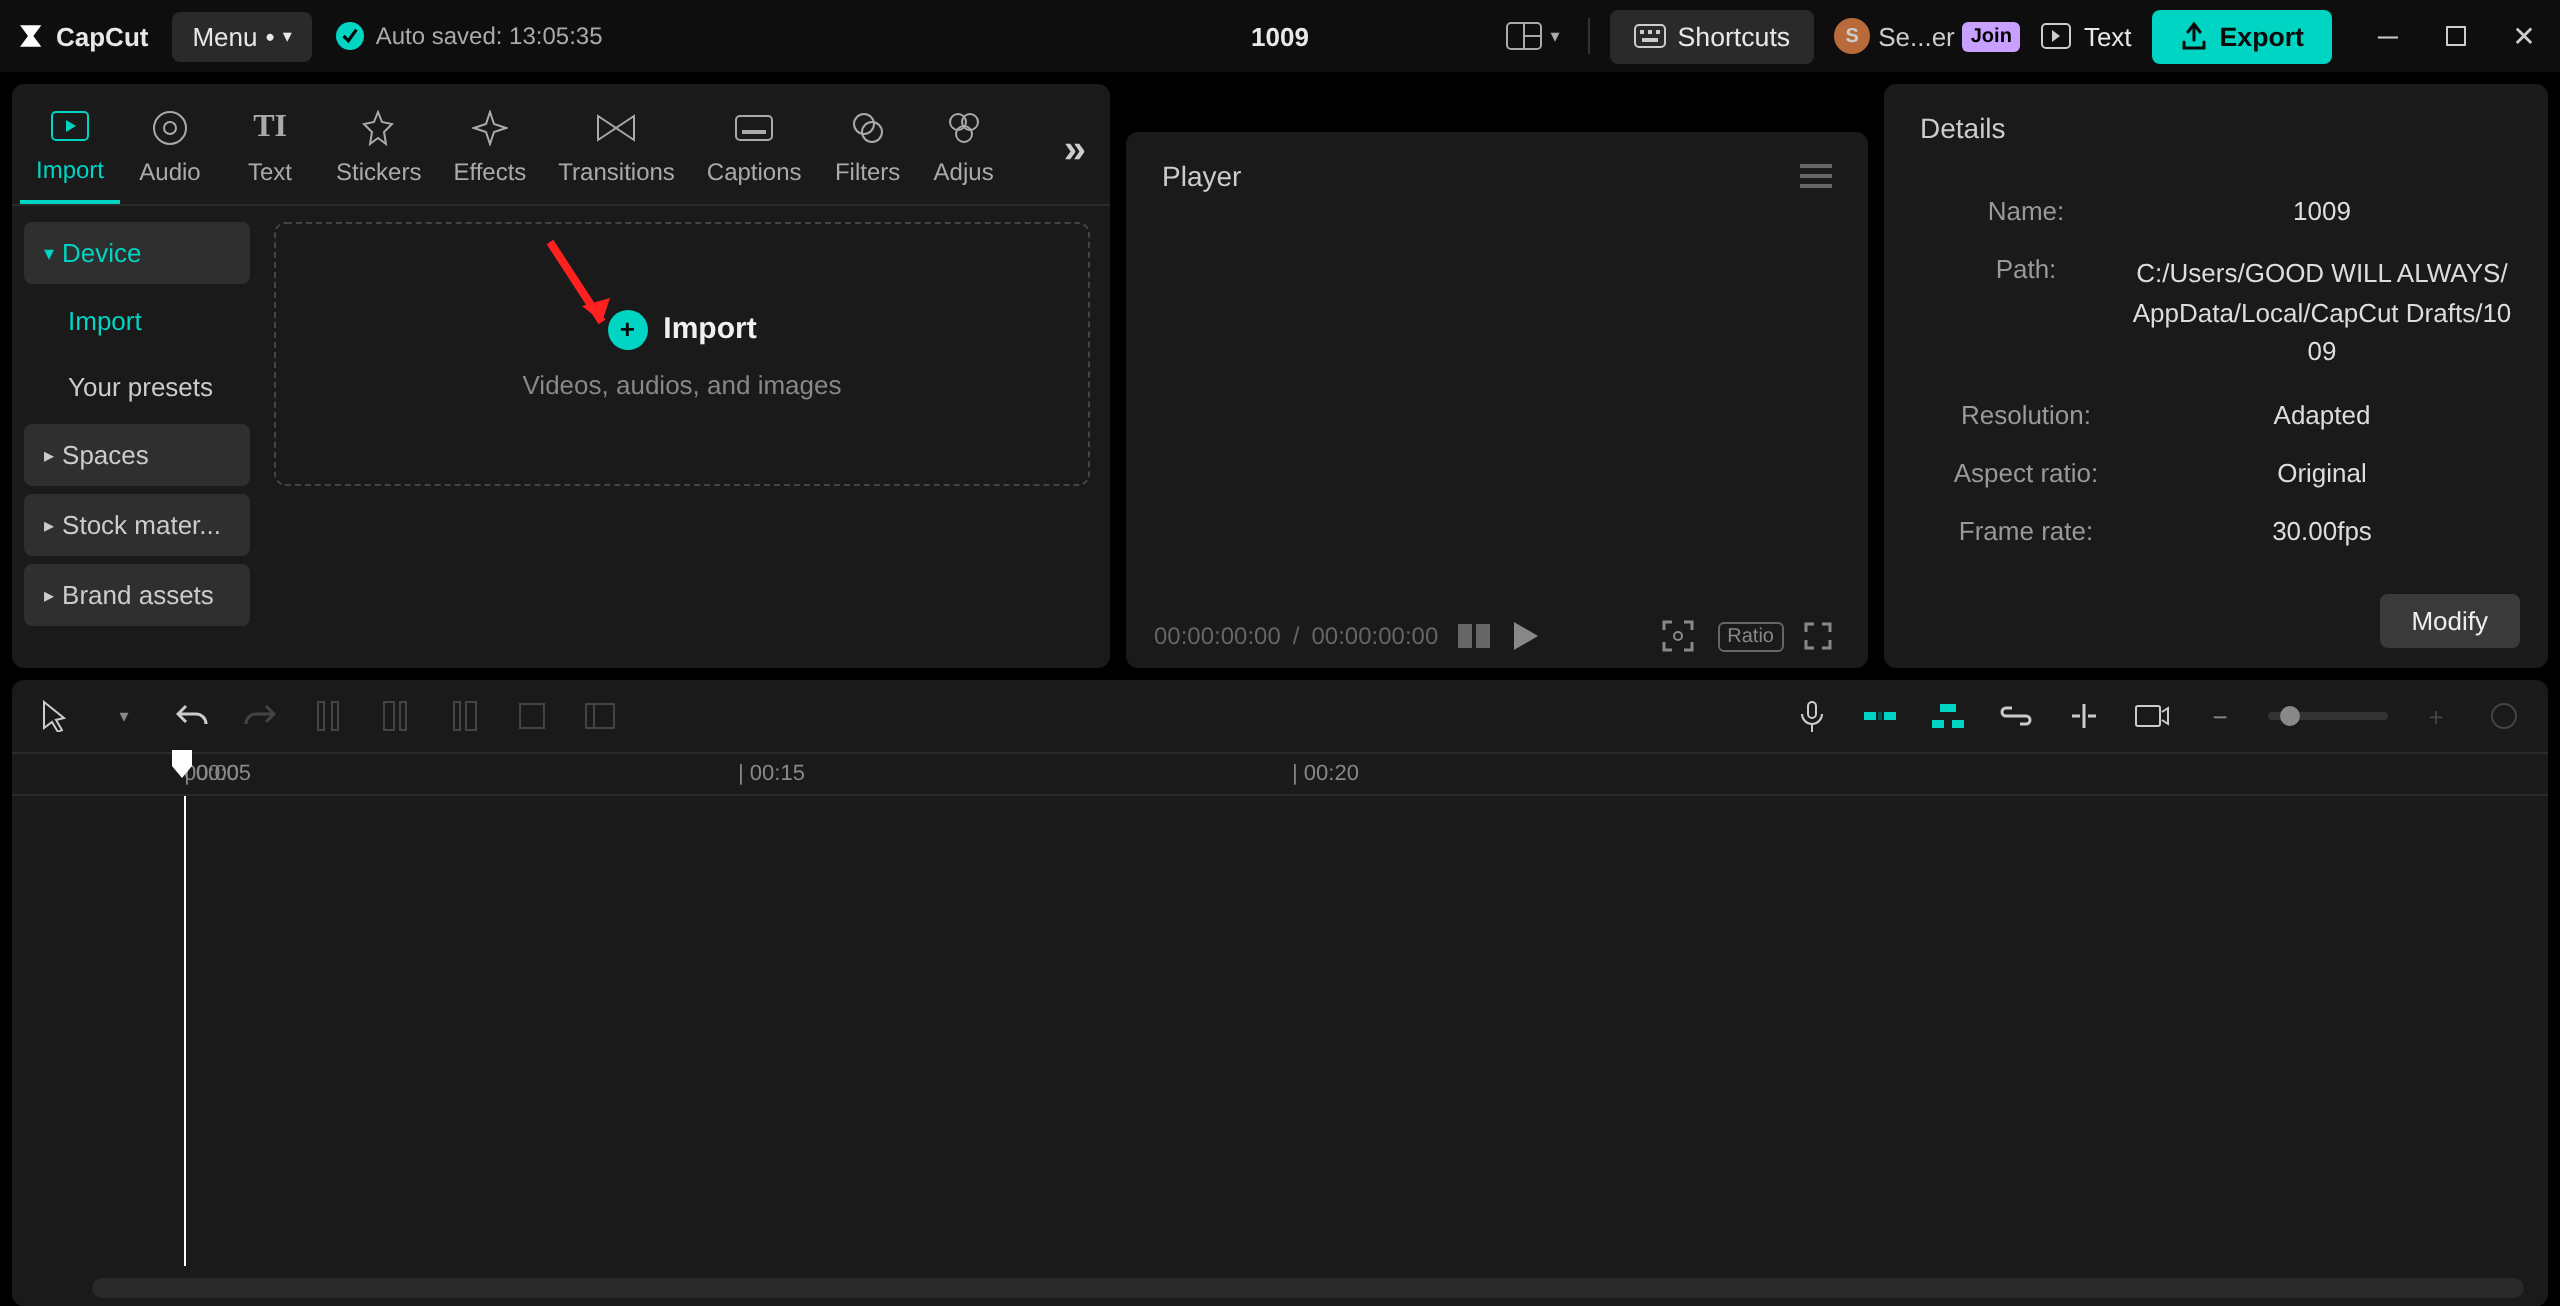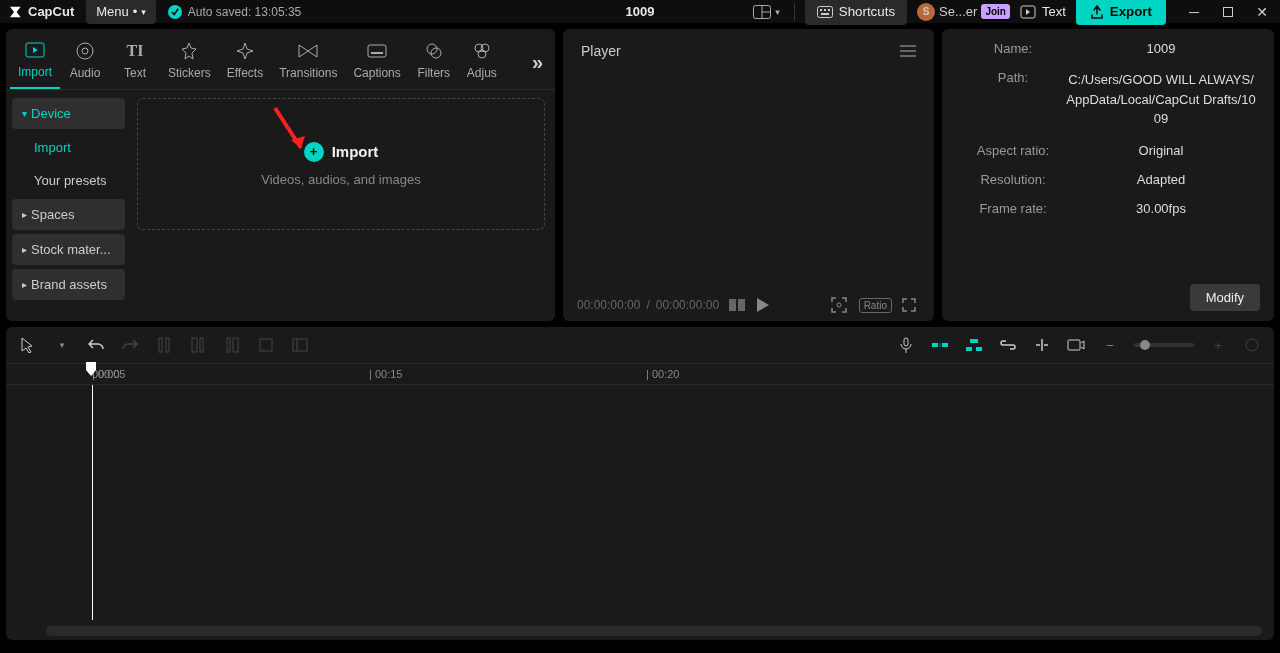--- a/index.html
+++ b/index.html
@@ -6,21 +6,21 @@
 body {
   font-family: -apple-system, BlinkMacSystemFont, "Segoe UI", sans-serif;
   background: #000;
   color: #e8e8e8;
   width: 1280px;
   height: 653px;
   overflow: hidden;
   font-size: 13px;
 }
 .titlebar {
-  height: 23px;
+  height: 36px;
   background: #0e0e0e;
   display: flex;
   align-items: center;
   padding: 0 8px;
   gap: 12px;
 }
 .logo { display: flex; align-items: center; gap: 4px; font-weight: 600; font-size: 13px; }
 .logo-icon { width: 16px; height: 16px; }
 .menu-btn {
   background: #2a2a2a;
@@ -67,21 +67,21 @@
   gap: 6px;
   cursor: pointer;
 }
 .win-controls { display: flex; gap: 14px; margin-left: 8px; }
 .win-btn { width: 20px; height: 20px; color: #ccc; cursor: pointer; display: flex; align-items: center; justify-content: center; font-size: 14px; }
 
 
 .main-area { display: flex; gap: 8px; padding: 6px 6px 0 6px; height: 298px; }
 .panel { background: #1a1a1a; border-radius: 6px; display: flex; flex-direction: column; }
 .media-panel { width: 549px; }
-.player-panel { flex: 1; }
+.player-panel { flex: 1; margin-top: 24px; }
 .details-panel { width: 332px; }
 
 .tool-tabs {
   display: flex;
   align-items: center;
   border-bottom: 1px solid #2a2a2a;
   padding: 6px 4px 0;
   gap: 0;
   overflow: hidden;
   position: relative;
@@ -414,36 +414,39 @@
       <span class="ratio-badge">Ratio</span>
       <span class="ctrl-icon">
         <svg width="14" height="14" viewBox="0 0 14 14">
             <path d="M1 5V1h4M13 5V1H9M1 9v4h4M13 9v4H9" stroke="#888" fill="none" stroke-width="1.5"></path>
           </svg>
       </span>
     </div>
   </div>
 
   <div class="panel details-panel">
+    <div class="panel-header">
+      <span>Details</span>
+    </div>
     <div class="details-body">
       <div class="detail-row">
         <span class="detail-label">Name:</span>
         <span class="detail-value">1009</span>
       </div>
       <div class="detail-row">
         <span class="detail-label">Path:</span>
         <span class="detail-value" style="word-break:break-all;line-height:1.5;">C:/Users/GOOD WILL ALWAYS/AppData/Local/CapCut Drafts/1009</span>
       </div>
       <div class="detail-row">
+        <span class="detail-label">Resolution:</span>
+        <span class="detail-value">Adapted</span>
+      </div>
+      <div class="detail-row">
         <span class="detail-label">Aspect ratio:</span>
         <span class="detail-value">Original</span>
-      </div>
-      <div class="detail-row">
-        <span class="detail-label">Resolution:</span>
-        <span class="detail-value">Adapted</span>
       </div>
       <div class="detail-row">
         <span class="detail-label">Frame rate:</span>
         <span class="detail-value">30.00fps</span>
       </div>
       <div class="modify-row">
         <button class="modify-btn">Modify</button>
       </div>
     </div>
   </div>

